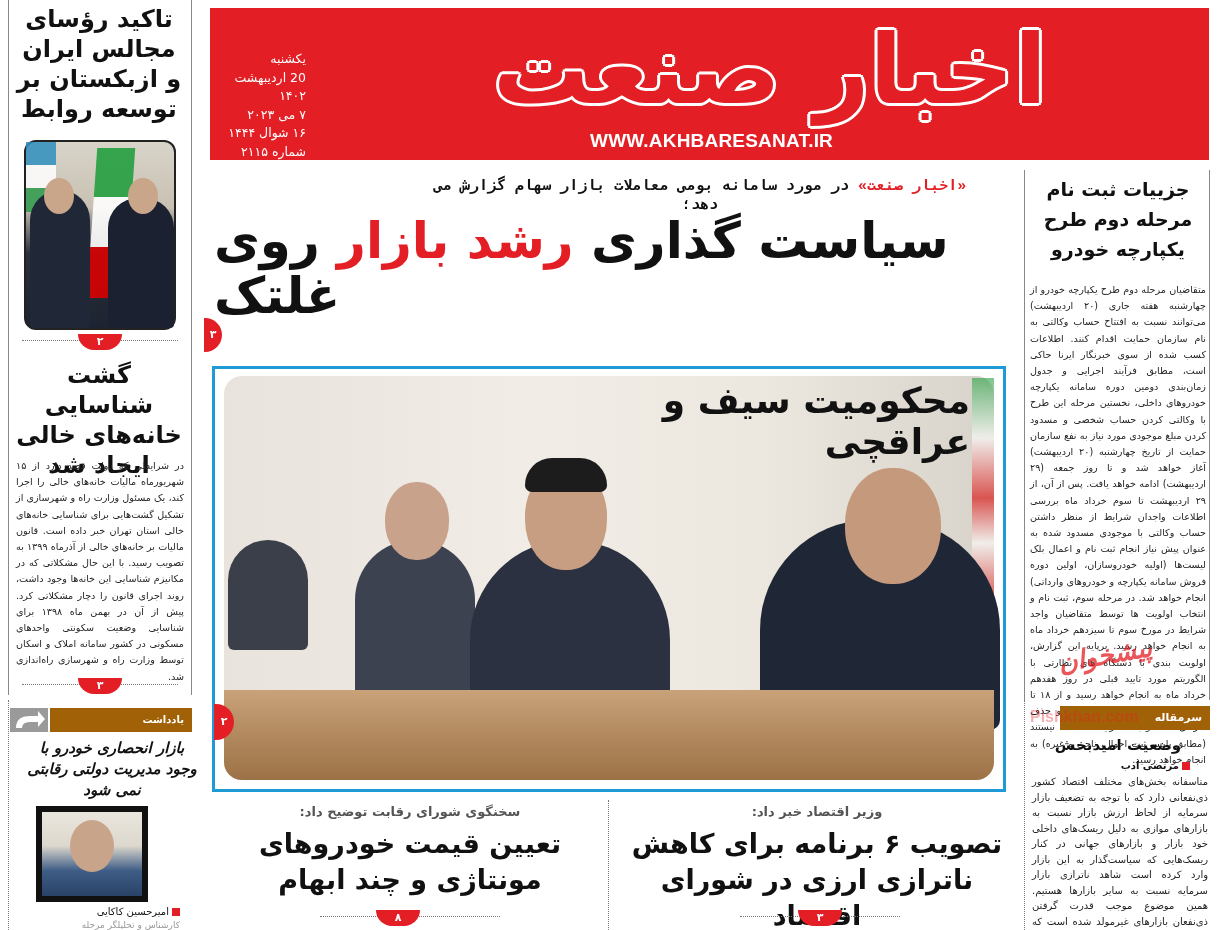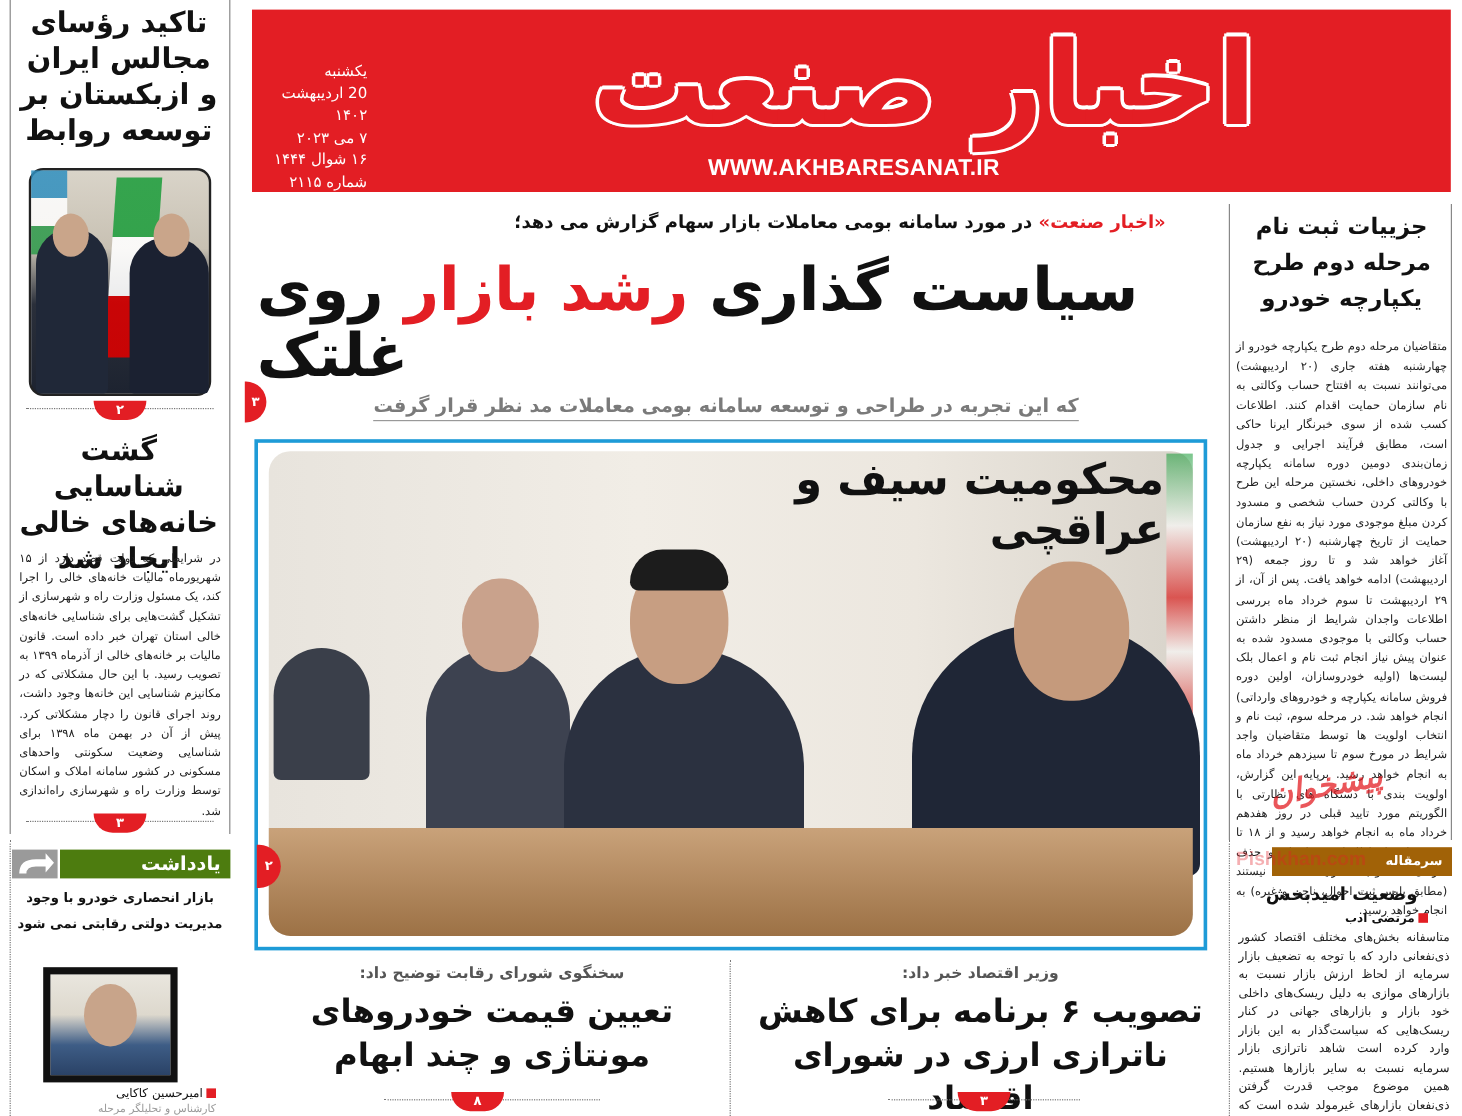--- a/index.html
+++ b/index.html
@@ -33,22 +33,22 @@
   .head-l { left: 44px; top: 178px; width: 30px; height: 36px; background: #c9a58a; border-radius: 50%; }
   .person-r { left: 108px; top: 198px; width: 66px; height: 130px; background: #1b2131; border-radius: 30px 30px 4px 4px; }
   .head-r { left: 128px; top: 178px; width: 30px; height: 36px; background: #c9a58a; border-radius: 50%; }
 
   .l-title2 { left: 14px; top: 360px; width: 170px; font-size: 24px; }
   .l-body2 { left: 16px; top: 458px; width: 168px; }
 
   
   .yad-box { left: 8px; top: 700px; width: 185px; height: 230px; border-left: 1.5px dotted #777; }
   .yad-arrow { left: 10px; top: 708px; width: 38px; height: 24px; background: #9a9a9a; }
-  .yad-head { left: 50px; top: 708px; width: 142px; height: 24px; background: #4d7c0f; color: #fff; font-size: 16px; font-weight: bold; text-align: right; padding-right: 8px; line-height: 24px; padding-left: 24px; }
-  .yad-title { left: 12px; top: 738px; width: 176px; font-size: 11px; line-height: 21px; }
+  .yad-head { left: 50px; top: 708px; width: 142px; height: 24px; background: #a16207; color: #fff; font-size: 10px; font-weight: bold; text-align: right; padding-right: 8px; line-height: 24px; padding-left: 24px; }
+  .yad-title { left: 24px; top: 738px; width: 176px; font-size: 15px; line-height: 21px; font-style: italic; }
   .yad-photo { left: 36px; top: 806px; width: 112px; height: 96px; border: 6px solid #111; background: linear-gradient(180deg,#e9e6de 0%,#ddd8cd 40%,#3e5d86 70%,#2a4266 100%); }
   .yad-face { left: 70px; top: 820px; width: 44px; height: 52px; border-radius: 50%; background: #c8a48a; }
   .yad-author { left: 30px; top: 906px; width: 150px; font-size: 10px; font-weight: normal; text-align: right; }
   .yad-role { left: 30px; top: 920px; width: 150px; font-size: 9px; color: #999; text-align: right; }
   .sq { display: inline-block; width: 8px; height: 8px; background: #e31e24; margin-left: 3px; vertical-align: middle; }
 
   
   .r-title { left: 1028px; top: 174px; width: 180px; font-size: 19px; line-height: 30px; }
   .r-body { left: 1030px; top: 282px; width: 176px; }
 
@@ -56,21 +56,21 @@
   .ed-box { left: 1024px; top: 700px; width: 186px; height: 230px; border-left: 1.5px dotted #777; }
   .ed-head { left: 1060px; top: 706px; width: 150px; height: 24px; background: #a16207; color: #fff; font-size: 11px; font-weight: bold; text-align: right; padding-right: 8px; line-height: 24px; }
   .ed-title { left: 1028px; top: 736px; width: 180px; font-size: 15px; }
   .ed-author { left: 1028px; top: 760px; width: 180px; font-size: 10px; font-weight: bold; text-align: right; padding-right: 18px; }
   .ed-body { left: 1032px; top: 774px; width: 176px; font-size: 10px; line-height: 15.5px; }
 
   .watermark { left: 1050px; top: 640px; width: 110px; color: #e31e24; opacity: 0.75; font-size: 26px; font-weight: bold; transform: rotate(-10deg); font-style: italic; text-align: center; }
   .watermark-url { left: 1030px; top: 708px; color: #e31e24; opacity: 0.35; font-family: "Liberation Sans", sans-serif; font-size: 16px; font-weight: bold; direction: ltr; }
 
   
-  .kicker { left: 420px; top: 176px; width: 560px; text-align: center; font-size: 15px; font-weight: bold; color: #111; }
+  .kicker { left: 420px; top: 176px; width: 560px; text-align: center; font-size: 15px; font-weight: bold; color: #111; font-family: Liberation Mono, monospace; }
   .kicker .red { color: #e31e24; }
   .headline { left: 214px; top: 214px; width: 800px; text-align: left; font-size: 50px; font-weight: bold; color: #111; letter-spacing: -1px; line-height: 1.1; }
   .headline .red { color: #e31e24; }
   .subhead { left: 260px; top: 302px; width: 690px; text-align: center; font-size: 16px; font-weight: bold; color: #7a7a7a; line-height: 24px; }
   .subhead span { display: inline-block; border-bottom: 1.5px solid #999; }
   .side-page-badge { left: 204px; top: 318px; width: 18px; height: 34px; background: #e31e24; color: #fff; font-size: 11px; text-align: center; line-height: 34px; border-radius: 0 18px 18px 0; font-weight: bold; }
 
   
   .photo-frame { left: 212px; top: 366px; width: 794px; height: 426px; border: 3px solid #1e9bd7; background: #fff; }
   .photo { left: 224px; top: 376px; width: 770px; height: 404px; border-radius: 18px; overflow: hidden;
@@ -158,21 +158,20 @@
 <div class="abs side-body ed-body">متاسفانه بخش‌های مختلف اقتصاد کشور ذی‌نفعانی دارد که با توجه به تضعیف بازار سرمایه از لحاظ ارزش بازار نسبت به بازارهای موازی به دلیل ریسک‌های داخلی خود بازار و بازارهای جهانی در کنار ریسک‌هایی که سیاست‌گذار به این بازار وارد کرده است شاهد ناترازی بازار سرمایه نسبت به سایر بازارها هستیم. همین موضوع موجب قدرت گرفتن ذی‌نفعان بازارهای غیرمولد شده است که سیاست‌گذاری‌های غلط دولتمردان نیز این</div>
 
 <div class="abs kicker">
   <span class="red">«اخبار صنعت»</span><span> در مورد سامانه بومی معاملات بازار سهام گزارش می دهد؛</span>
 </div>
 <div class="abs headline">
   <span>سیاست گذاری </span><span class="red">رشد بازار</span><span> روی غلتک</span>
 </div>
 <div class="abs subhead">
   <br>
-  <span>که این تجربه در طراحی و توسعه سامانه بومی معاملات مد نظر قرار گرفت</span>
 </div>
 <div class="abs side-page-badge">۳</div>
 
 <div class="abs photo-frame"></div>
 <div class="abs photo"></div>
 <div class="abs flag-photo"></div>
 <div class="abs p-person4"></div>
 <div class="abs p-person3"></div>
 <div class="abs p-head3"></div>
 <div class="abs p-person2"></div>

